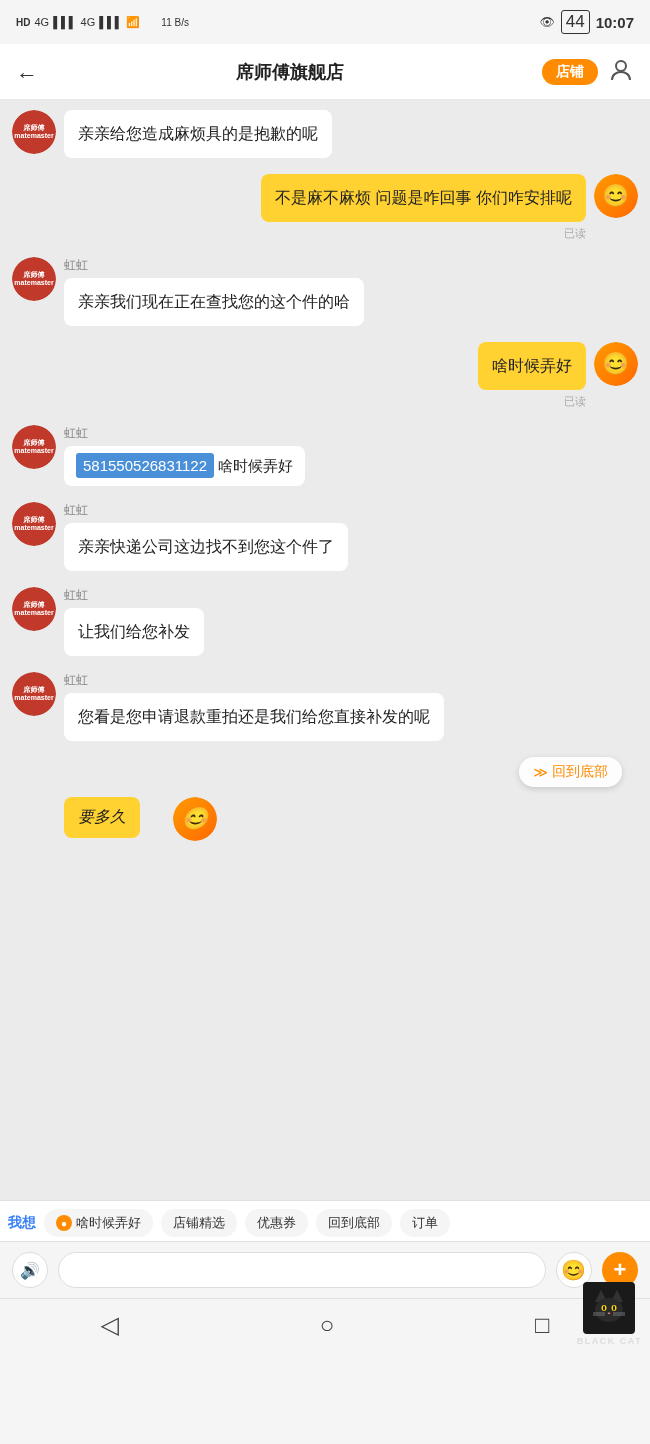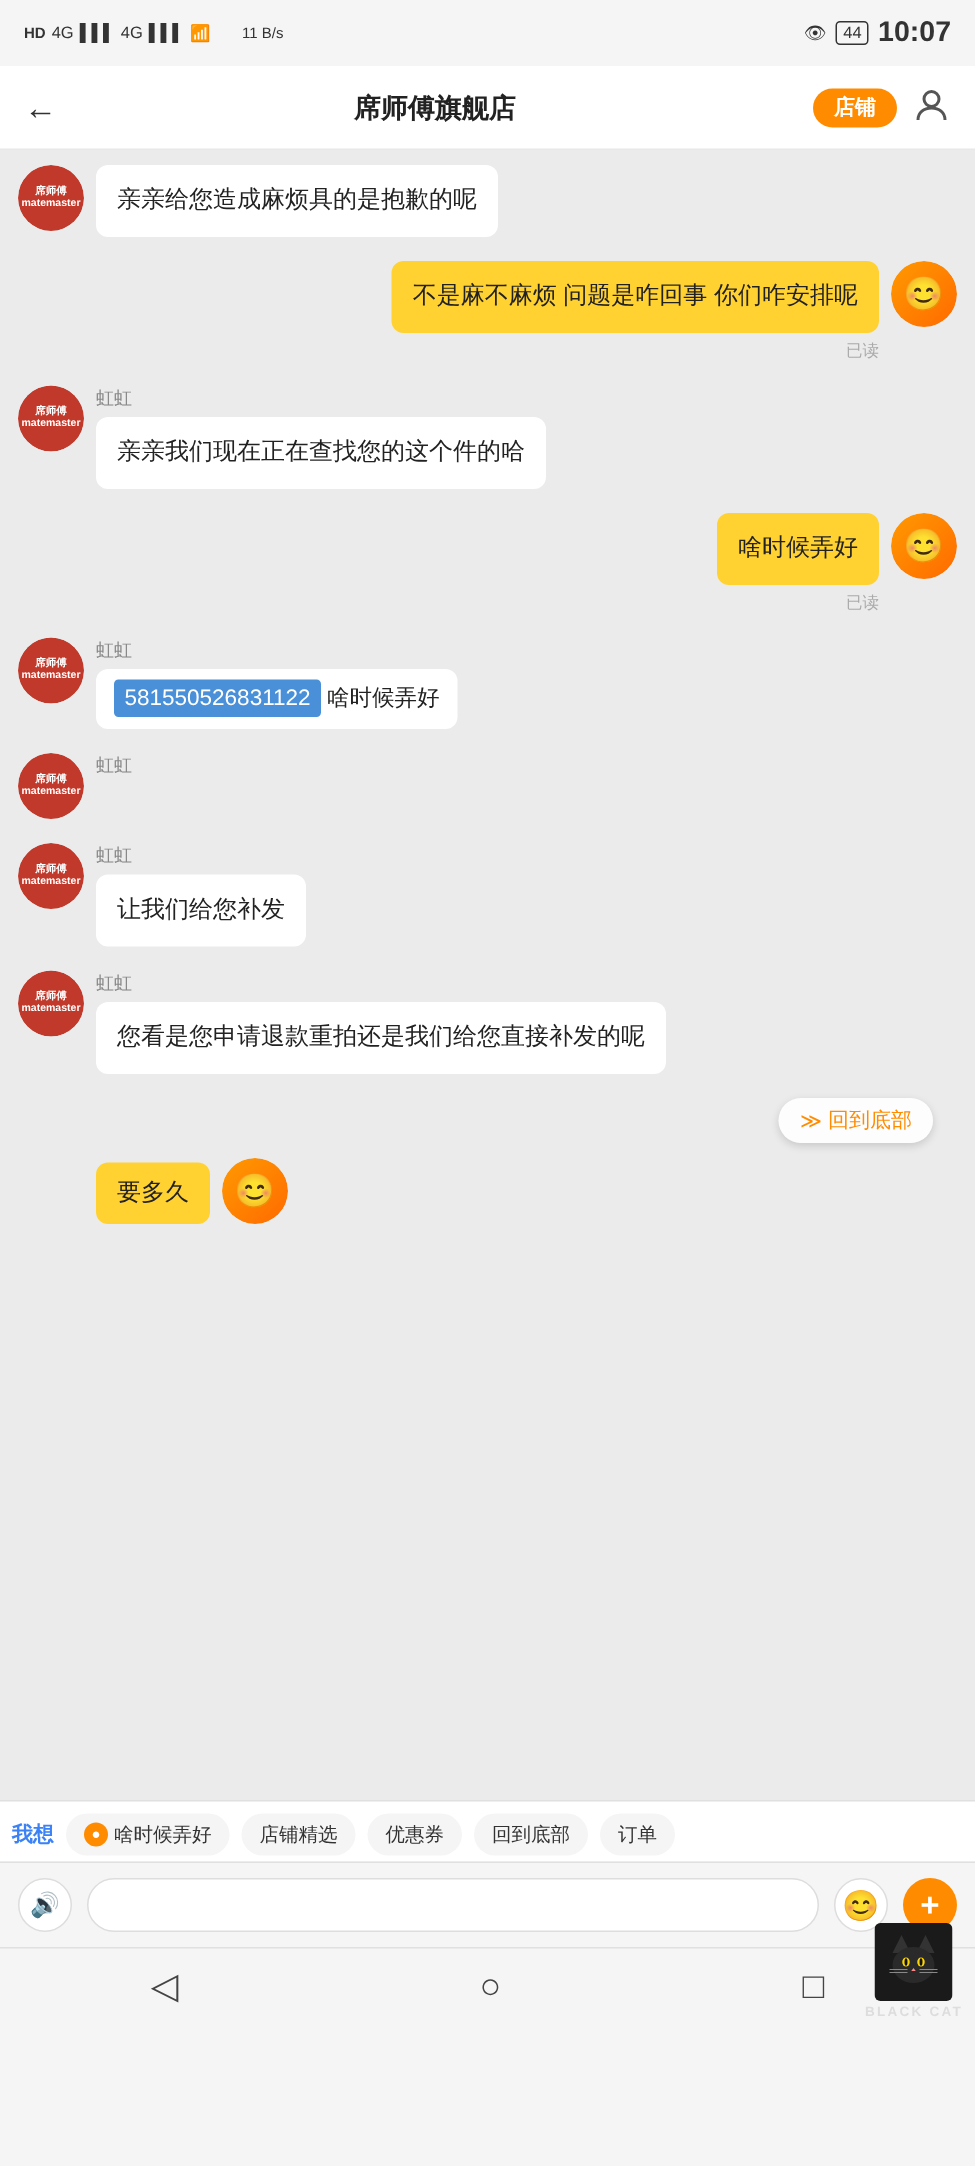--- a/index.html
+++ b/index.html
@@ -35,21 +35,21 @@
       color: #333;
     }
     .status-right {
       display: flex;
       align-items: center;
       gap: 6px;
       font-size: 12px;
       color: #333;
     }
     .status-time {
-      font-size: 19px;
+      font-size: 15px;
       font-weight: 600;
     }
 
     
     .header {
       background: #fff;
       height: 56px;
       display: flex;
       align-items: center;
       justify-content: space-between;
@@ -359,21 +359,21 @@
         <span style="font-size:11px;">4G</span>
         <span>▌▌▌</span>
         <span style="font-size:11px;">4G</span>
         <span>▌▌▌</span>
         <span>📶</span>
         <span style="font-size:10px;margin-left:17px;">11 B/s</span>
       </div>
     </div>
     <div class="status-right">
       <span>👁</span>
-      <span style="border:1.5px solid #333;padding:1px 4px;border-radius:3px;font-size:11px;">44</span>
+      <span style="border:1.5px solid #333;padding:1px 4px;border-radius:3px;font-size:17px;">44</span>
       <span class="status-time">10:07</span>
     </div>
   </div>
 
   <div class="header">
     <div class="header-back">←</div>
     <div class="header-title">席师傅旗舰店</div>
     <div class="header-right">
       <div class="shop-btn">店铺</div>
       <div class="profile-icon">
@@ -445,20 +445,21 @@
     </div>
 
     <div class="msg-row">
       <div class="avatar">
         <div class="avatar-img-seller">
           <span style="font-size:7px;line-height:1.1;">席师傅<br>matemaster</span>
         </div>
       </div>
       <div class="msg-content">
         <div class="msg-sender">虹虹</div>
+        <div class="bubble">亲亲快递公司这边找不到您这个件了</div>
       </div>
     </div>
 
     <div class="msg-row">
       <div class="avatar">
         <div class="avatar-img-seller">
           <span style="font-size:7px;line-height:1.1;">席师傅<br>matemaster</span>
         </div>
       </div>
       <div class="msg-content">
@@ -481,21 +482,21 @@
 
     <div class="scroll-to-bottom">
       <div class="scroll-btn">
         <span style="color:#ff8c00;">≫</span>
         <span>回到底部</span>
       </div>
     </div>
 
     <div class="partial-row">
       <div style="width:44px;flex-shrink:0;"></div>
-      <div style="display:flex;align-items:flex-end;gap:0;">
+      <div style="display:flex;align-items:flex-start;gap:25px;font-style:italic;">
         <div class="partial-bubble">
           <span>要多久</span>
         </div>
         <div class="avatar" style="margin-left:auto;">
           <div class="avatar-img-buyer">😊</div>
         </div>
       </div>
     </div>
 
   </div>

